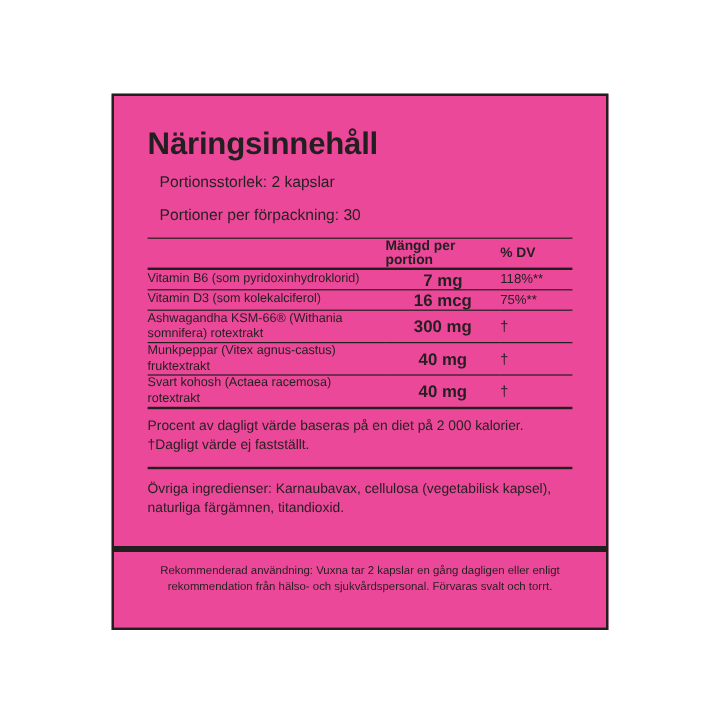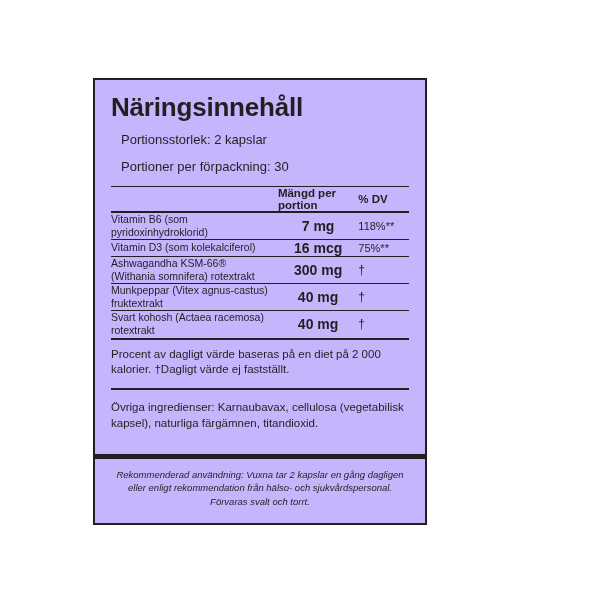--- a/index.html
+++ b/index.html
@@ -11,26 +11,26 @@
     height: 600px;
     background: #ffffff;
     font-family: "Liberation Sans", sans-serif;
     color: #231f20;
     overflow: hidden;
   }
   .panel {
     position: absolute;
     left: 93px;
     top: 78px;
-    width: 334px;
+    width: 414px;
     height: 447px;
     border: 2px solid #231f20;
-    background: #c4b5fd;
+    background: #ec4899;
     box-sizing: border-box;
-    padding: 0;
+    padding: 12px;
   }
   .inner {
     padding: 14px 16px 0 16px;
   }
   .title {
     font-size: 26px;
     font-weight: bold;
     letter-spacing: -0.2px;
     line-height: 1.05;
     margin: 0 0 8px 0;
@@ -100,25 +100,24 @@
   }
   .other-ingredients {
     font-size: 11.5px;
     line-height: 1.38;
     padding: 10px 0 0 0;
   }
   .usage-box {
     position: absolute;
     left: 0;
     right: 0;
-    bottom: 4px;
+    bottom: 16px;
     border-top: 5px solid #231f20;
     padding: 9px 18px 10px 18px;
     box-sizing: border-box;
-    font-style: italic;
   }
   .usage-text {
     font-size: 9.5px;
     line-height: 1.45;
     text-align: center;
     margin: 0;
   }
 </style>
 </head>
 <body>

